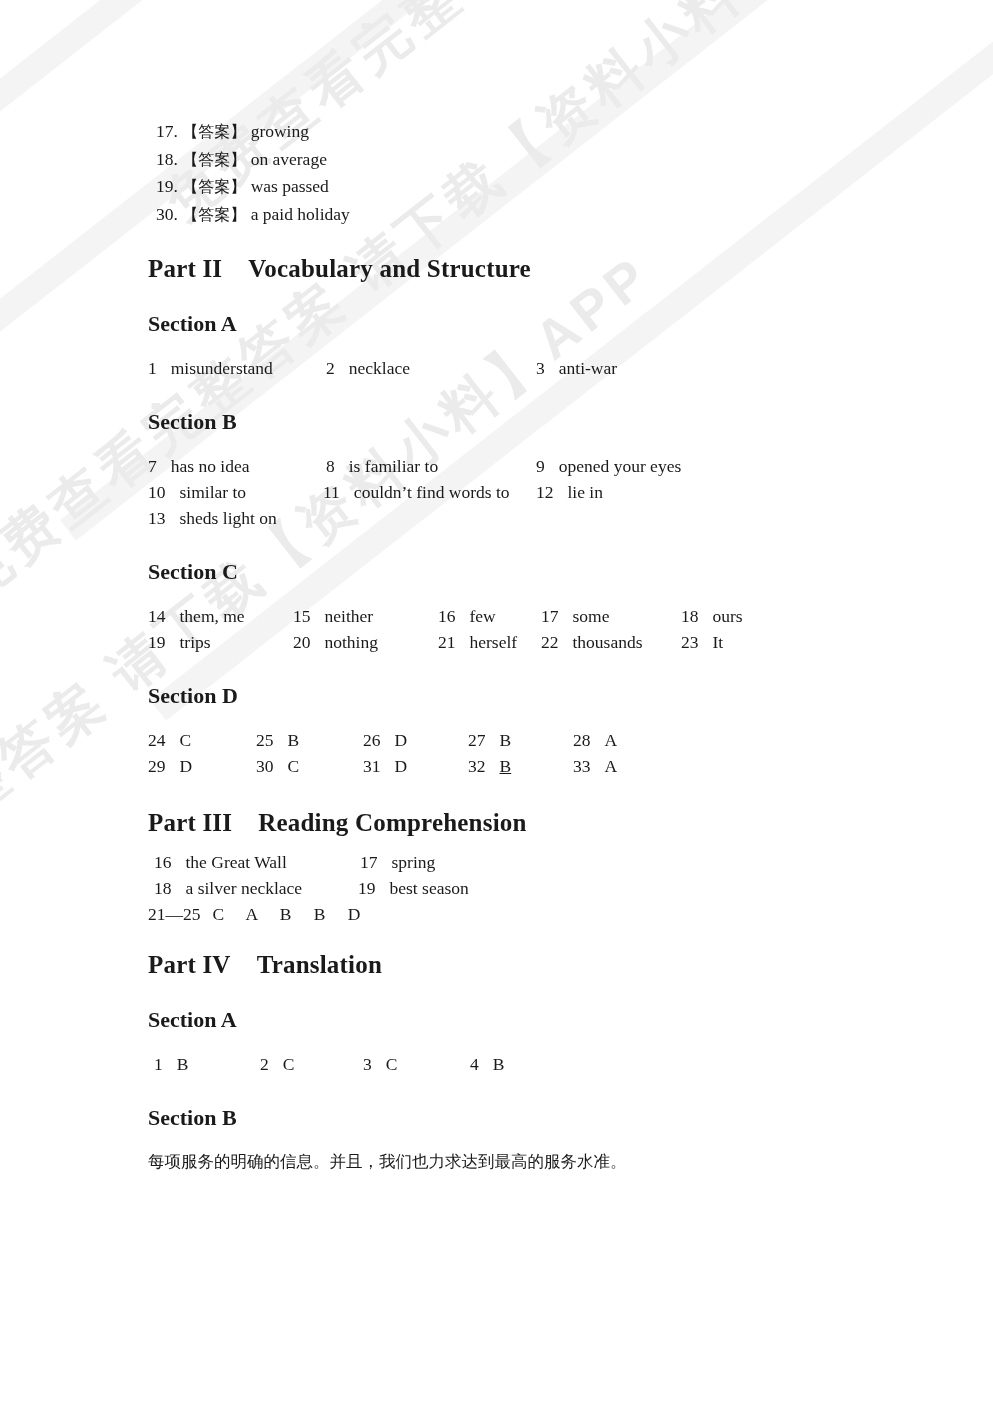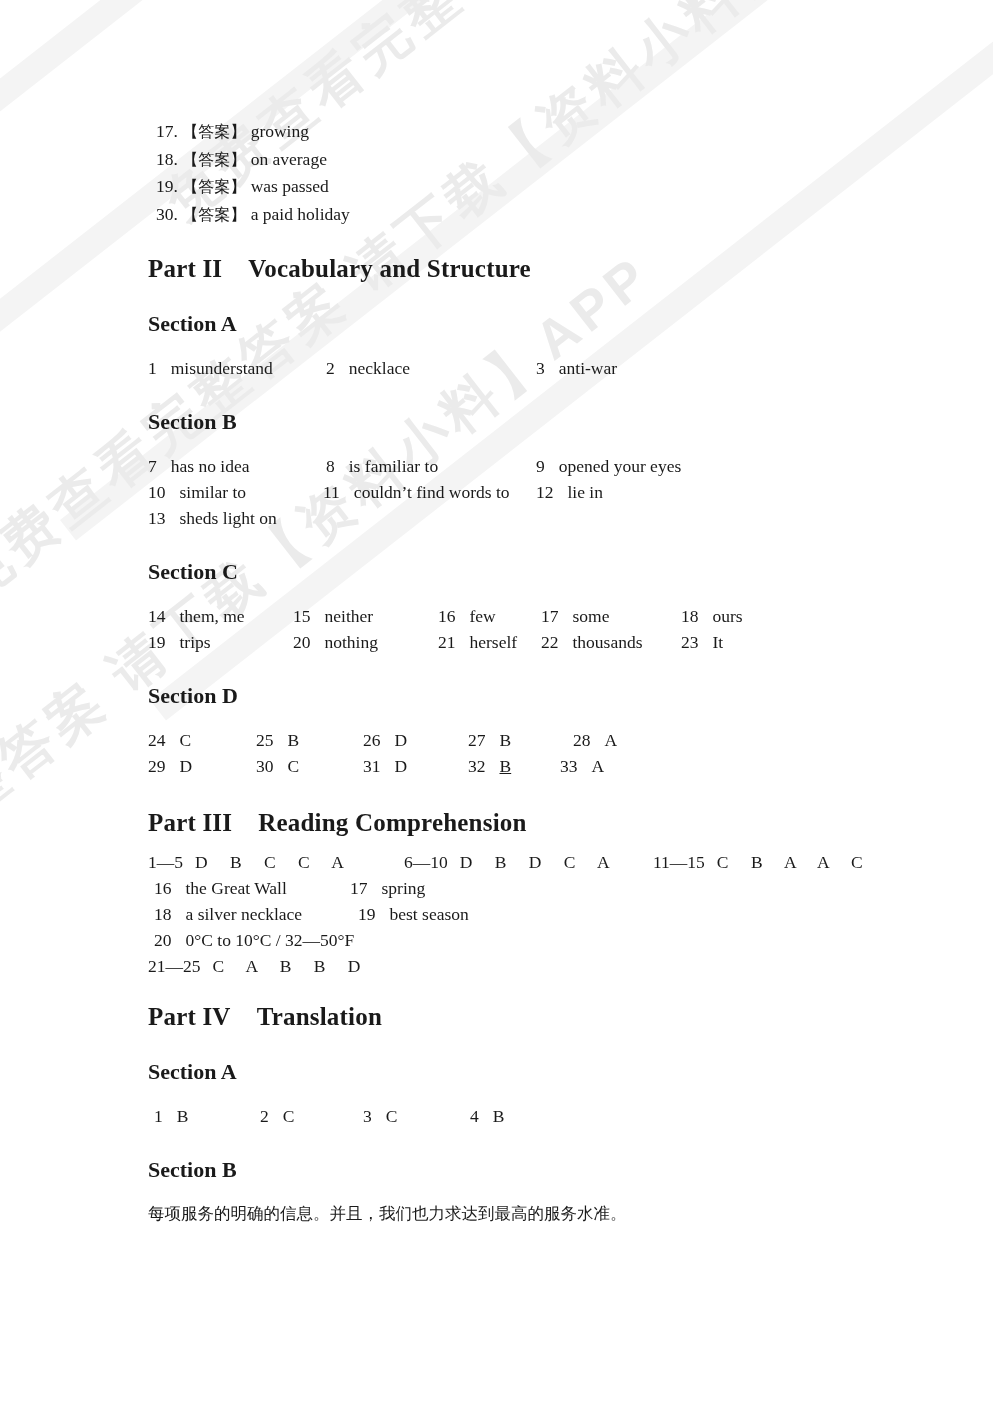--- a/index.html
+++ b/index.html
@@ -225,44 +225,36 @@
         <span class="cell" style="left:108px;"><span class="n">25</span><span class="v">B</span></span>
         <span class="cell" style="left:215px;"><span class="n">26</span><span class="v">D</span></span>
         <span class="cell" style="left:320px;"><span class="n">27</span><span class="v">B</span></span>
         <span class="cell" style="left:425px;"><span class="n">28</span><span class="v">A</span></span>
       </div>
       <div class="ansrow">
         <span class="cell" style="left:0px;"><span class="n">29</span><span class="v">D</span></span>
         <span class="cell" style="left:108px;"><span class="n">30</span><span class="v">C</span></span>
         <span class="cell" style="left:215px;"><span class="n">31</span><span class="v">D</span></span>
         <span class="cell" style="left:320px;text-decoration:underline;"><span class="n">32</span><span class="v">B</span></span>
-        <span class="cell" style="left:412px;"><span class="n">33</span><span class="v">A</span></span>
+        <span class="cell" style="left:425px;"><span class="n">33</span><span class="v">A</span></span>
       </div>
     </div>
 
     <h1 class="part" style="margin-top:30px;">
       <span>Part III</span><span class="gap"></span><span>Reading Comprehension</span>
     </h1>
 
     <div class="ansblock" style="margin-top:12px;">
-      <div class="rangerow">
-        <span class="rg" style="left:0px;"><span class="lbl">1—5</span><span class="letters">D B C C A</span></span>
-        <span class="rg" style="left:256px;"><span class="lbl">6—10</span><span class="letters">D B D C A</span></span>
-        <span class="rg" style="left:505px;"><span class="lbl">11—15</span><span class="letters">C B A A C</span></span>
-      </div>
       <div class="ansrow">
         <span class="cell" style="left:6px;"><span class="n">16</span><span class="v">the Great Wall</span></span>
-        <span class="cell" style="left:202px;text-align:right;"><span class="n">17</span><span class="v">spring</span></span>
+        <span class="cell" style="left:212px;text-align:right;"><span class="n">17</span><span class="v">spring</span></span>
       </div>
       <div class="ansrow">
         <span class="cell" style="left:6px;"><span class="n">18</span><span class="v">a silver necklace</span></span>
         <span class="cell" style="left:210px;"><span class="n">19</span><span class="v">best season</span></span>
-      </div>
-      <div class="ansrow">
-        <span class="cell" style="left:6px;"><span class="n">20</span><span class="v">0°C to 10°C / 32—50°F</span></span>
       </div>
       <div class="rangerow">
         <span class="rg" style="left:0px;"><span class="lbl">21—25</span><span class="letters">C A B B D</span></span>
       </div>
     </div>
 
     <h1 class="part" style="margin-top:24px;">
       <span>Part IV</span><span class="gap"></span><span>Translation</span>
     </h1>
 

